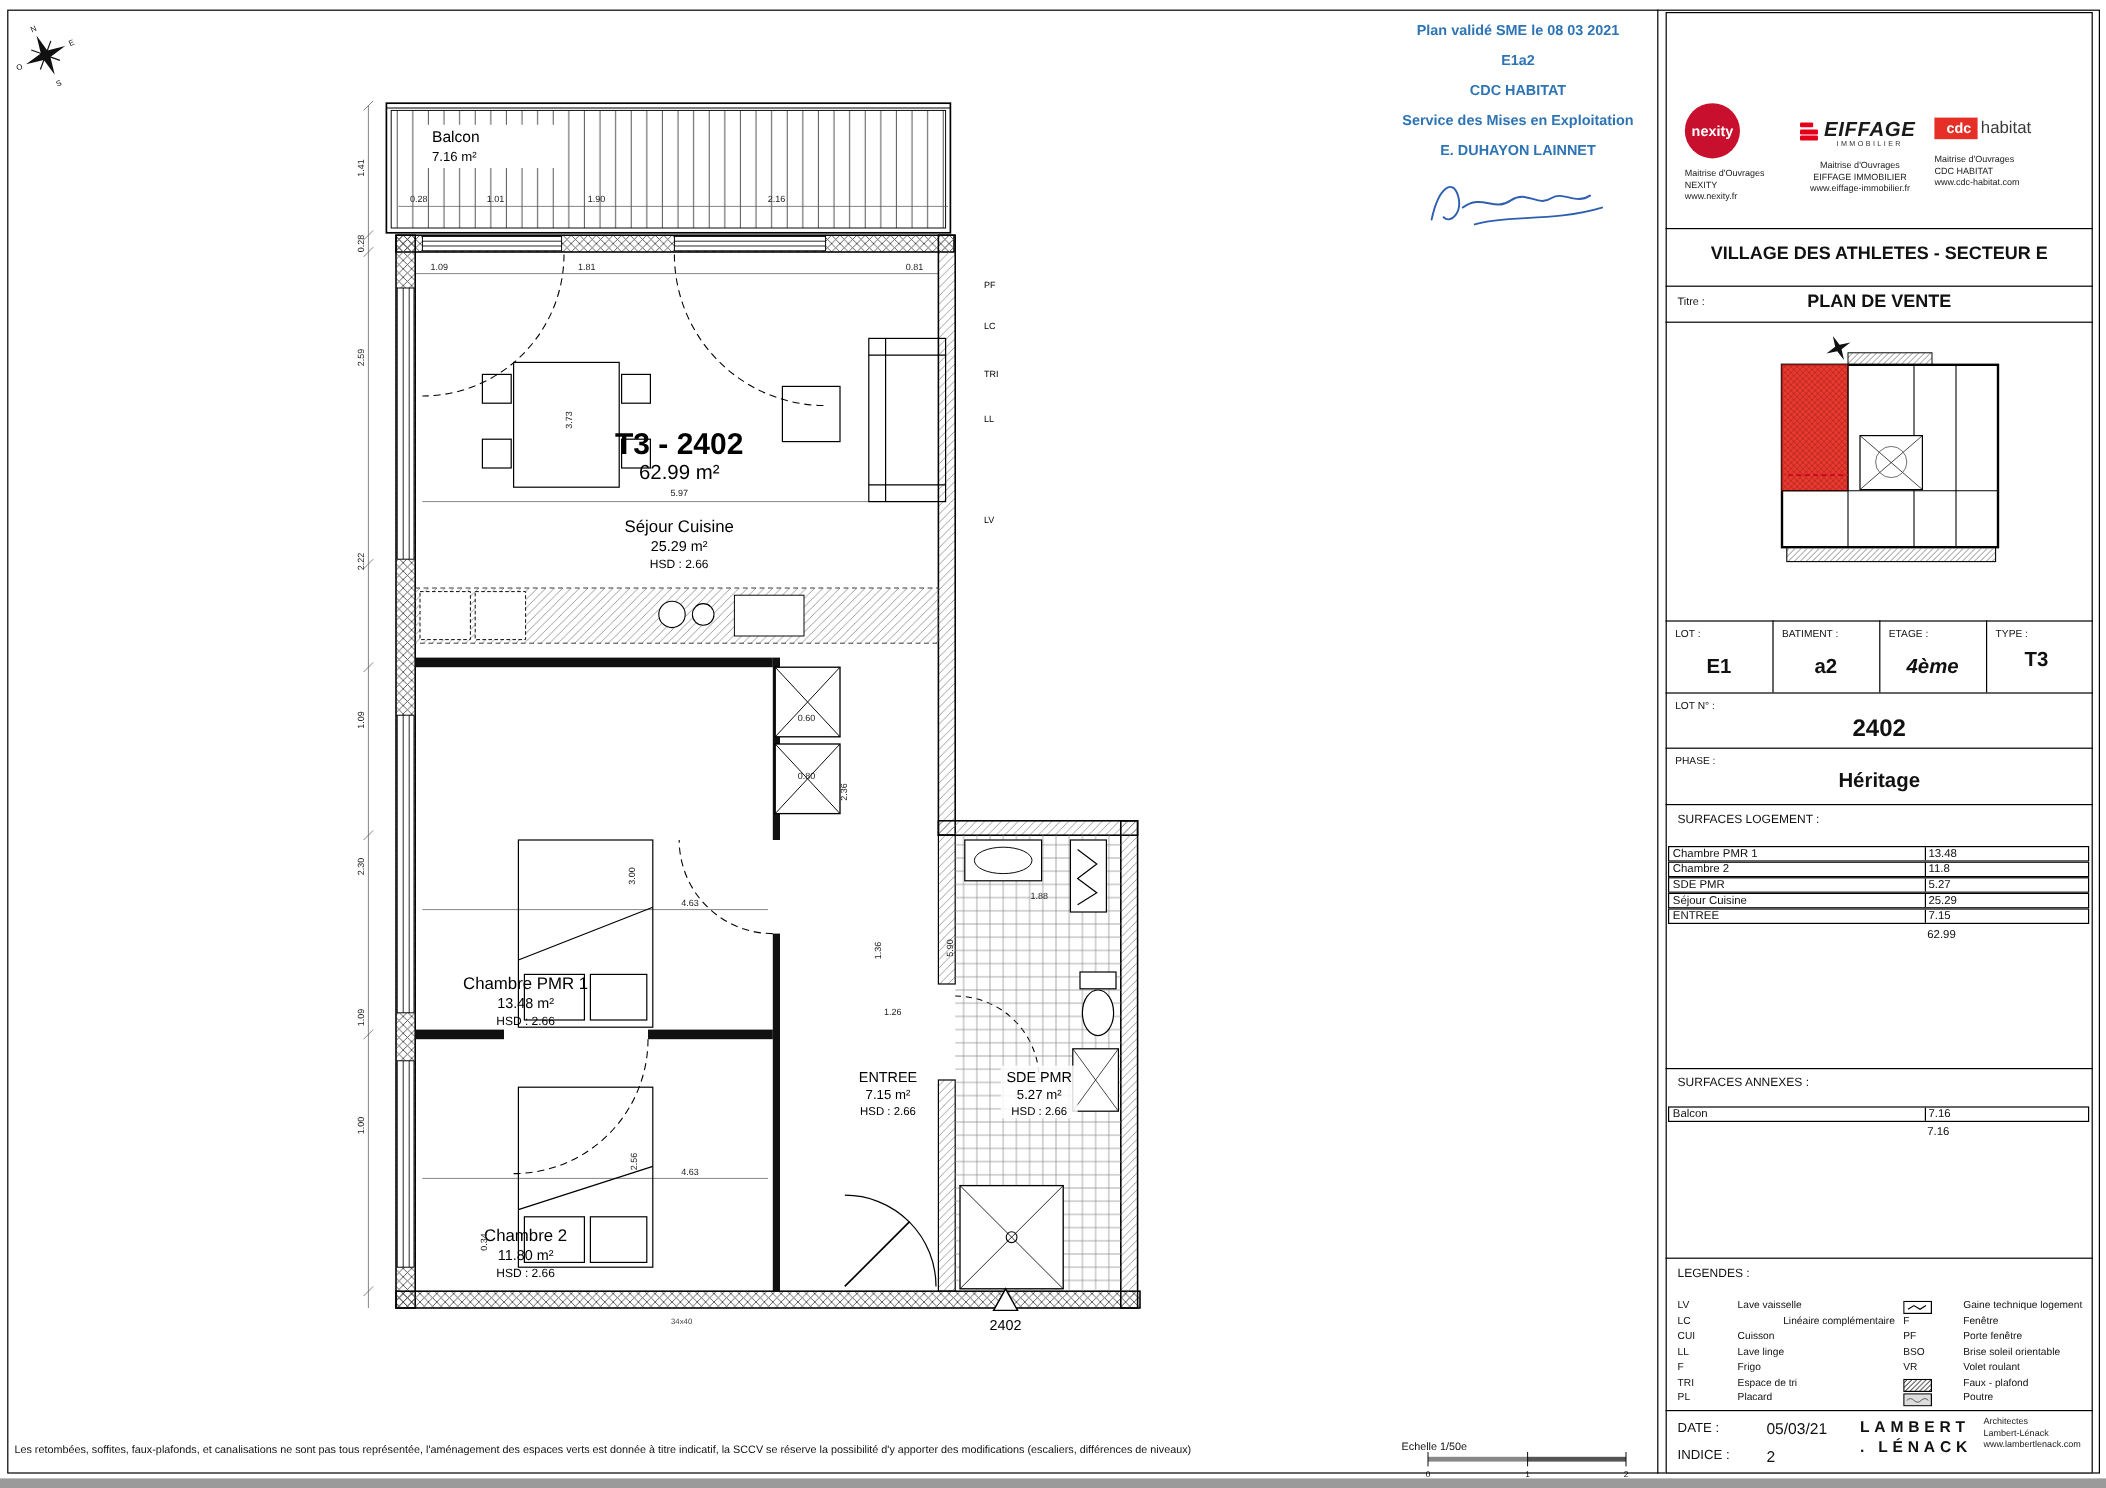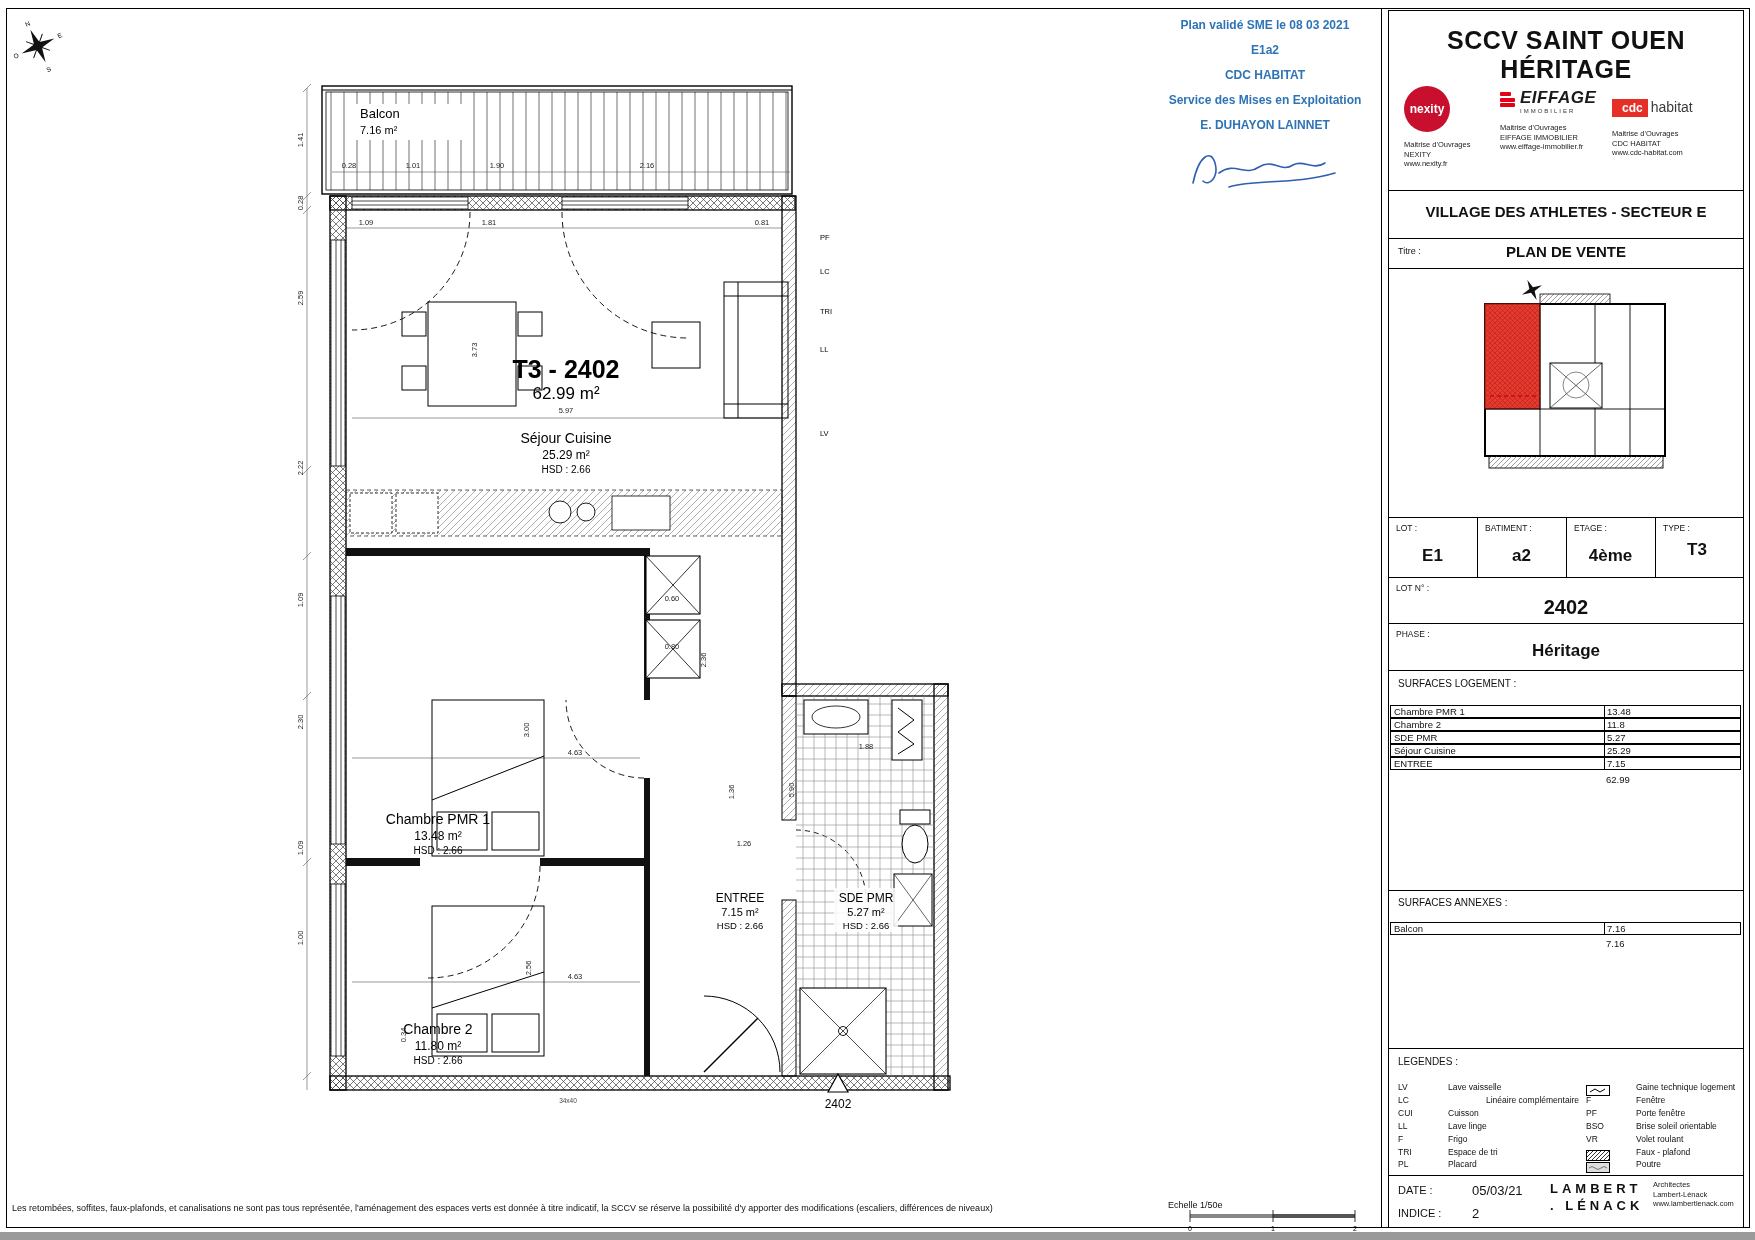--- a/index.html
+++ b/index.html
@@ -313,33 +313,32 @@
     <div>E. DUHAYON LAINNET</div>
     <svg width="160" height="58" viewBox="0 0 160 58">
       <path d="M8,40 C14,12 26,6 30,20 C34,34 24,44 18,38 M34,30 C50,18 60,34 74,24 C88,15 96,30 108,22 C118,16 128,28 140,20 M44,44 C70,36 110,42 150,30" fill="none" stroke="#2e5fb0" stroke-width="1.6" stroke-linecap="round"></path>
     </svg>
   </div>
 
   <div class="divider"></div>
 
   <div class="panel"></div>
 
-  <div class="company-title">SCCV SAINT OUEN HÉRITAGE</div>
 
   <div class="partner" style="left:1404px;top:86px;">
     <div class="nexity-circle">
         <span>nexity</span>
       </div>
     <div class="role" style="margin-top:8px;">
       <div>Maitrise d'Ouvrages</div>
       <div>NEXITY</div>
       <div>www.nexity.fr</div>
     </div>
   </div>
-  <div class="partner" style="left:1500px;top:88px;">
+  <div class="partner" style="left:1500px;top:98px;text-align:center;">
     <div style="display:flex;align-items:flex-start;">
       <div class="eiffage-bars" style="width:16px;margin:4px 4px 0 0;">
         <span style="width:11px;"></span>
           <span style="width:15px;"></span>
           <span style="width:15px;"></span>
       </div>
       <div>
         <div class="eiffage-word">EIFFAGE</div>
         <div class="eiffage-sub">IMMOBILIER</div>
       </div>
@@ -398,21 +397,21 @@
   <div class="hline" style="top:517px;"></div>
 
   <div class="vline" style="left:1477px;top:517px;height:60px;"></div>
   <div class="vline" style="left:1566px;top:517px;height:60px;"></div>
   <div class="vline" style="left:1655px;top:517px;height:60px;"></div>
   <div class="abs cell-head" style="left:1396px;top:523px;">LOT :</div>
   <div class="abs cell-big" style="left:1388px;top:546px;width:89px;">E1</div>
   <div class="abs cell-head" style="left:1485px;top:523px;">BATIMENT :</div>
   <div class="abs cell-big" style="left:1477px;top:546px;width:89px;">a2</div>
   <div class="abs cell-head" style="left:1574px;top:523px;">ETAGE :</div>
-  <div class="abs cell-big" style="left:1566px;top:546px;width:89px;">4ème</div>
+  <div class="abs cell-big" style="left:1566px;top:546px;width:89px;font-style:italic;">4ème</div>
   <div class="abs cell-head" style="left:1663px;top:523px;">TYPE :</div>
   <div class="abs cell-big" style="left:1655px;top:540px;width:84px;">T3</div>
 
   <div class="hline" style="top:577px;"></div>
   <div class="abs cell-head" style="left:1396px;top:583px;">LOT N° :</div>
   <div class="abs" style="left:1388px;top:596px;width:356px;text-align:center;font-size:20px;font-weight:bold;">2402</div>
 
   <div class="hline" style="top:623px;"></div>
   <div class="abs cell-head" style="left:1396px;top:629px;">PHASE :</div>
   <div class="abs" style="left:1388px;top:641px;width:356px;text-align:center;font-size:17px;font-weight:bold;">Héritage</div>

